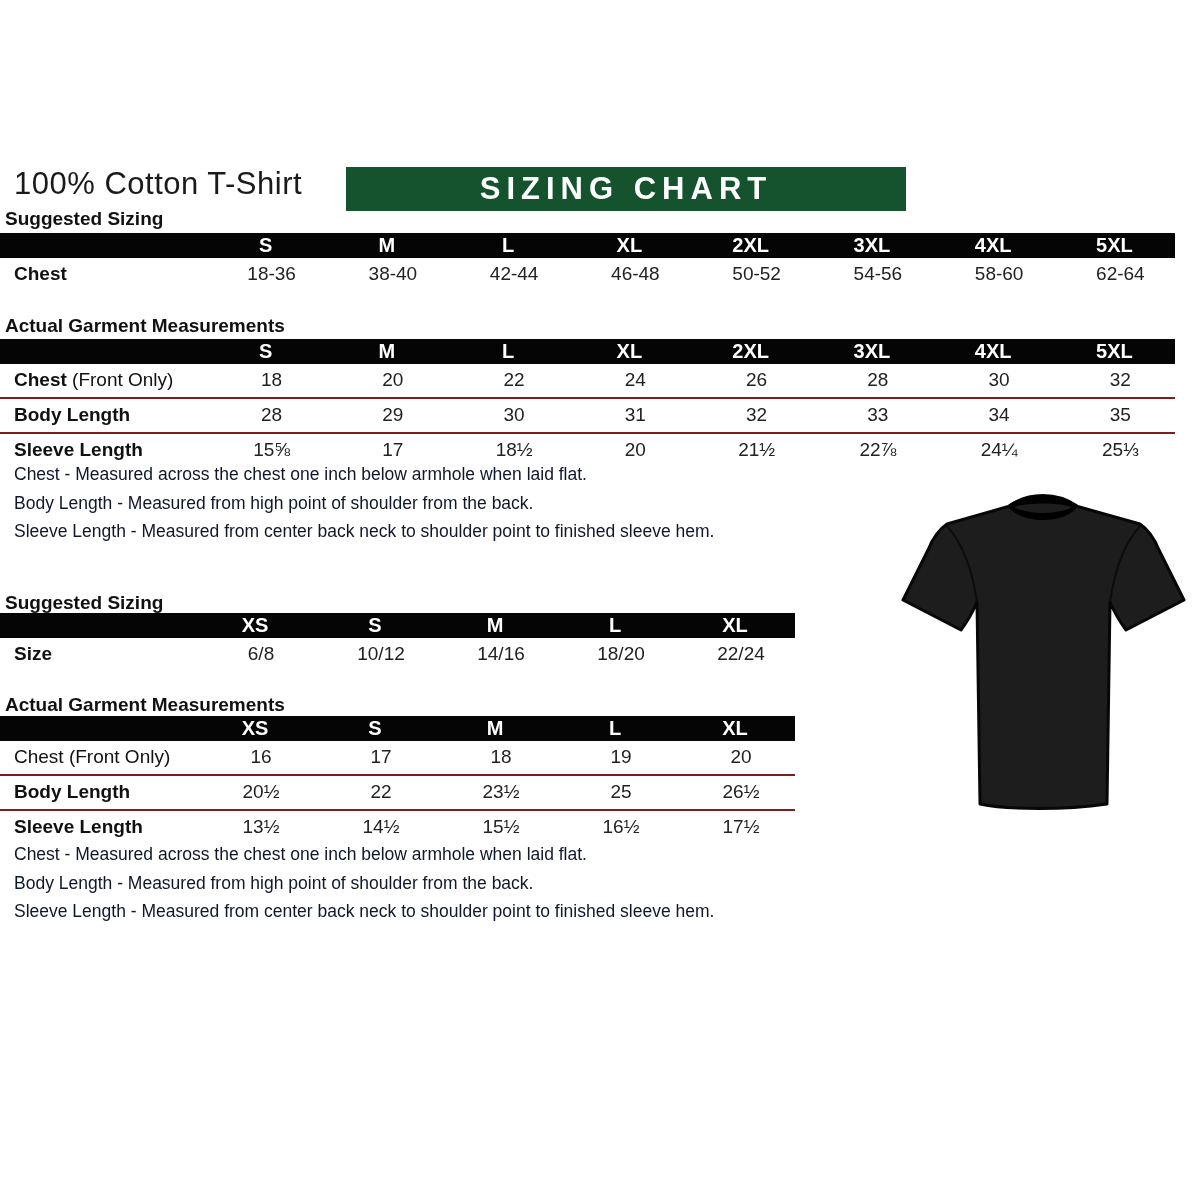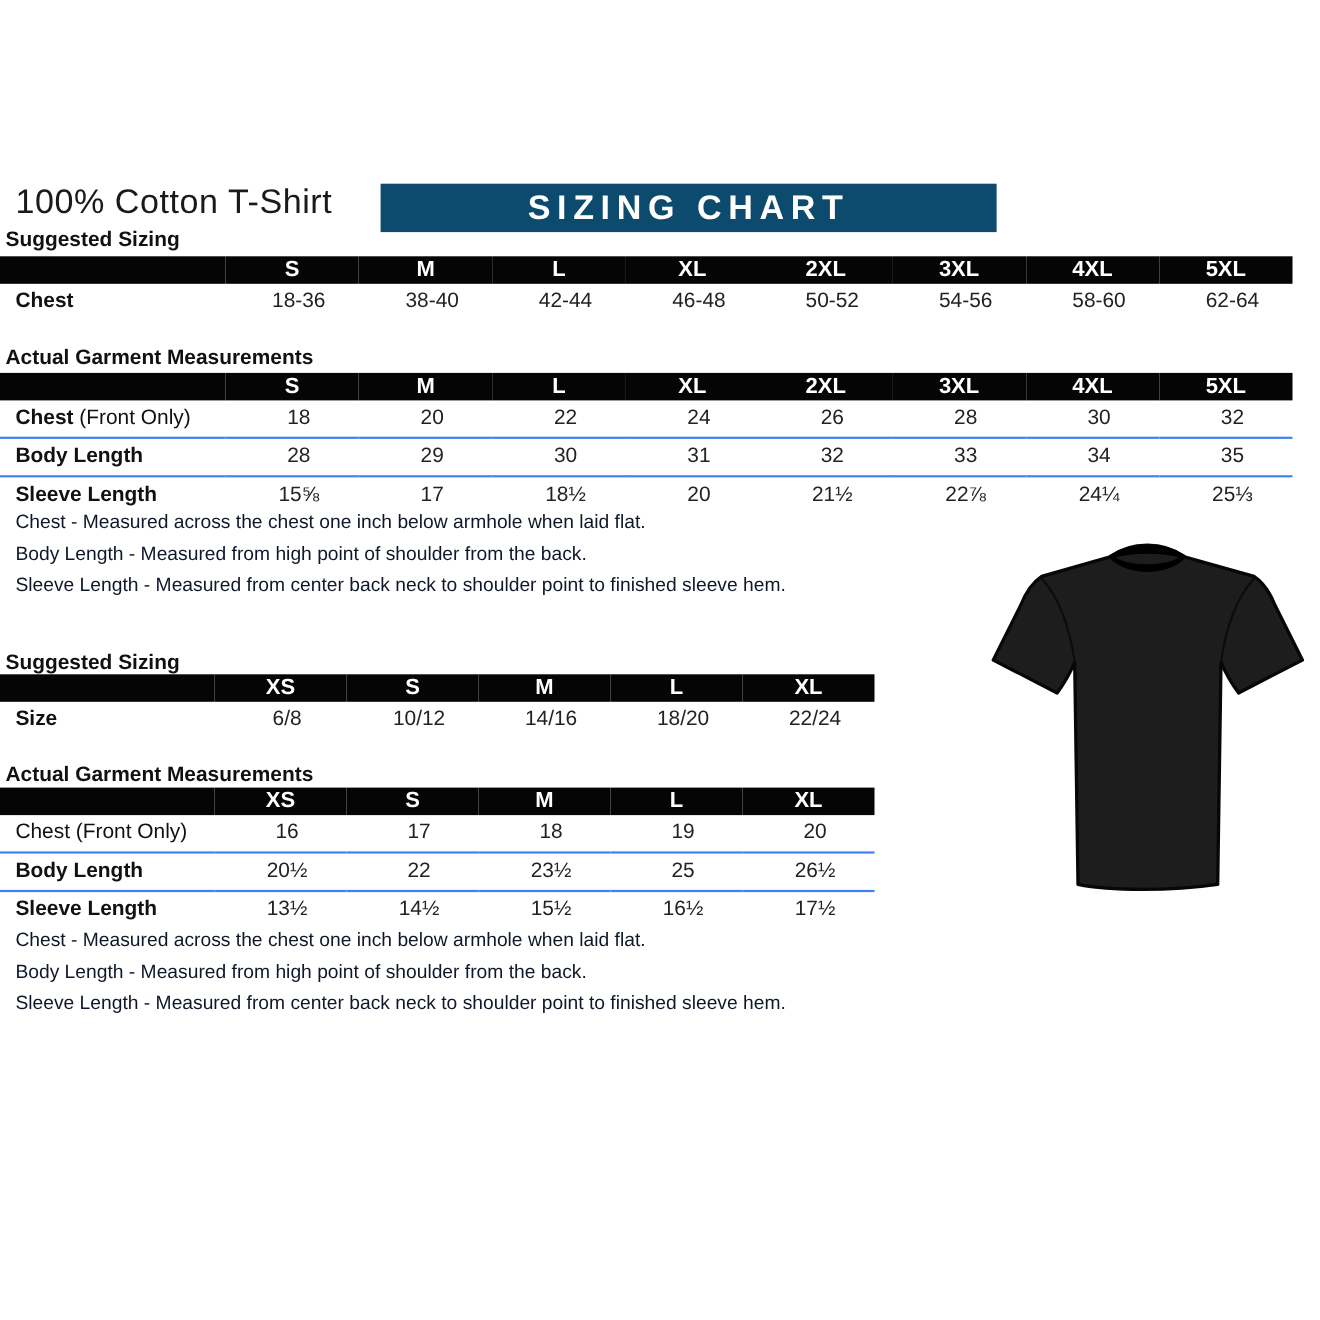--- a/index.html
+++ b/index.html
@@ -19,21 +19,21 @@
   .main-title {
     left: 14px; top: 166px;
     font-size: 31px;
     font-weight: 500;
     letter-spacing: 0.5px;
     white-space: nowrap;
   }
   .banner {
     left: 346px; top: 167px;
     width: 560px; height: 44px;
-    background: #0c4a6e;
+    background: #14532d;
     display: flex; align-items: center; justify-content: center;
   }
   .banner-text {
     color: #ffffff;
     font-size: 31px;
     font-weight: bold;
     letter-spacing: 6px;
     white-space: nowrap;
   }
   .section-label {
@@ -69,21 +69,21 @@
     vertical-align: middle;
     padding: 5px 0 6px 12px;
     color: #222;
   }
   table.size-table td.label-col {
     text-align: left;
     padding-left: 14px;
     color: #111;
   }
   table.size-table .bold { font-weight: bold; }
-  table.size-table tbody tr + tr td { border-top: 2px solid #3b82f6; }
+  table.size-table tbody tr + tr td { border-top: 2px solid #7f1d1d; }
   .suggested td { padding: 8px 0 9px 0; }
 
   #adult-suggested { left: 0; top: 233px; width: 1175px; }
   #adult-actual    { left: 0; top: 339px; width: 1175px; }
   #youth-suggested { left: 0; top: 613px; width: 795px; }
   #youth-actual    { left: 0; top: 716px; width: 795px; }
   #adult-suggested .label-col, #adult-actual .label-col { width: 205px; }
   #youth-suggested .label-col, #youth-actual .label-col { width: 195px; }
 
   .notes { left: 14px; }

